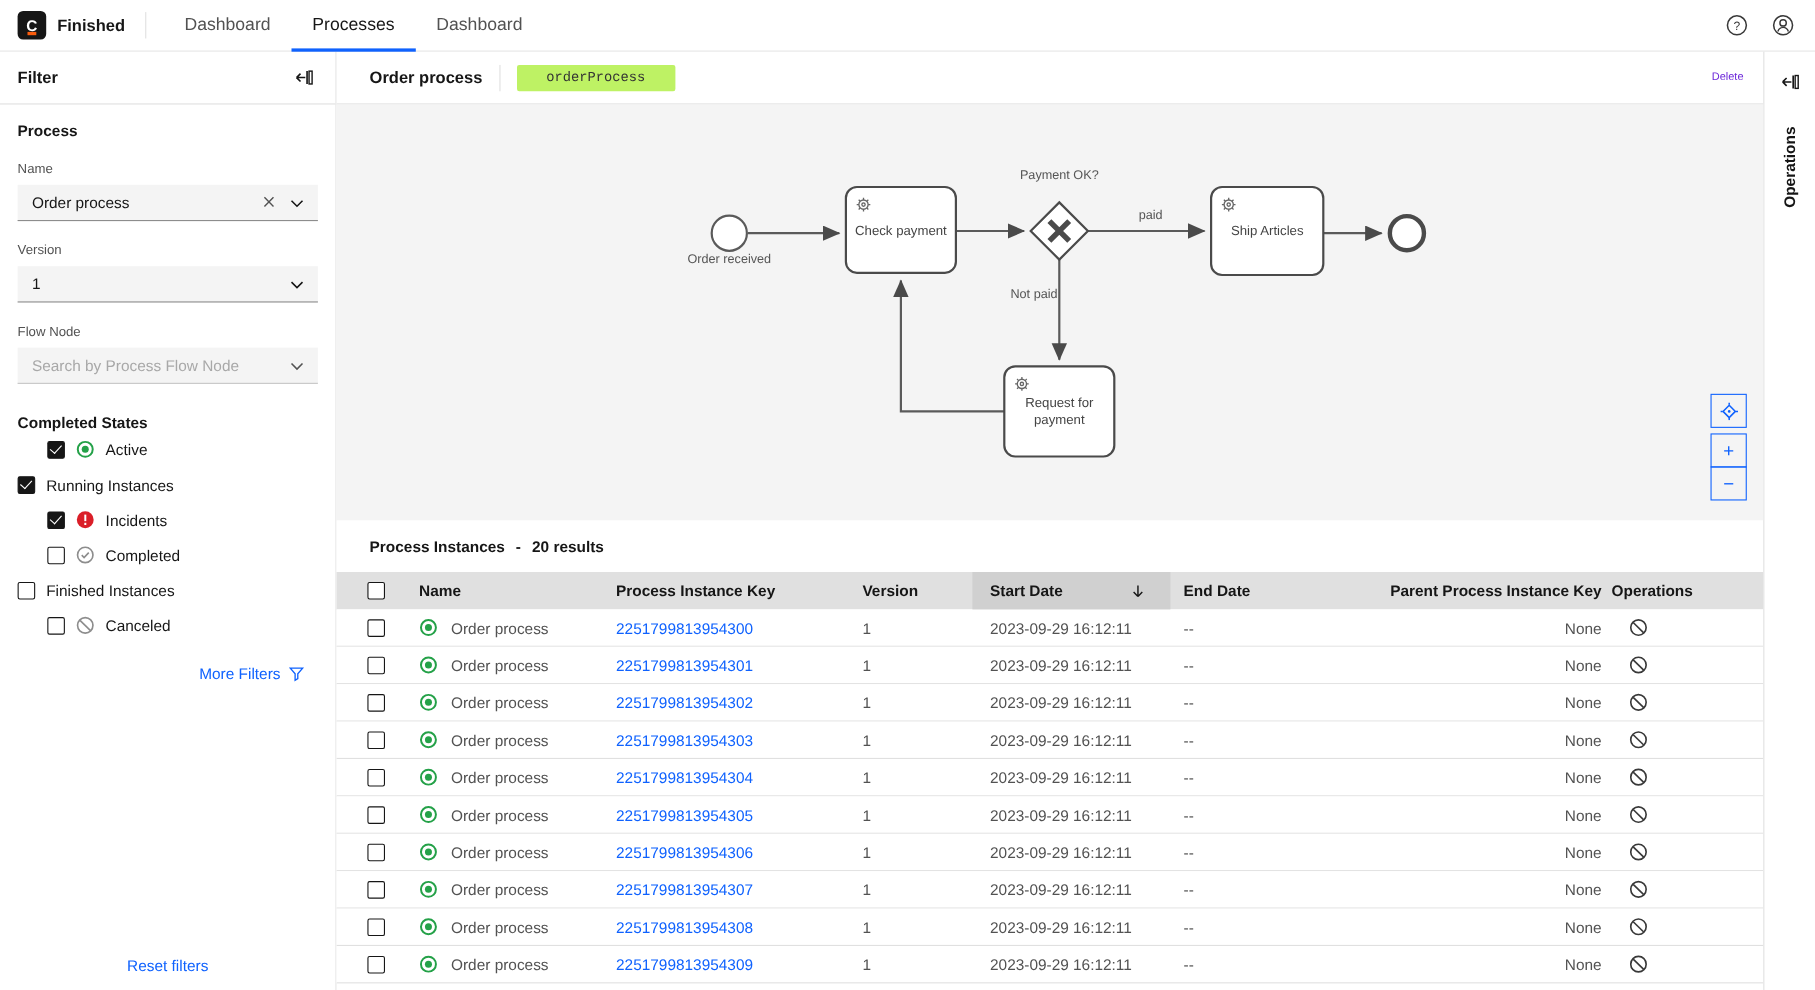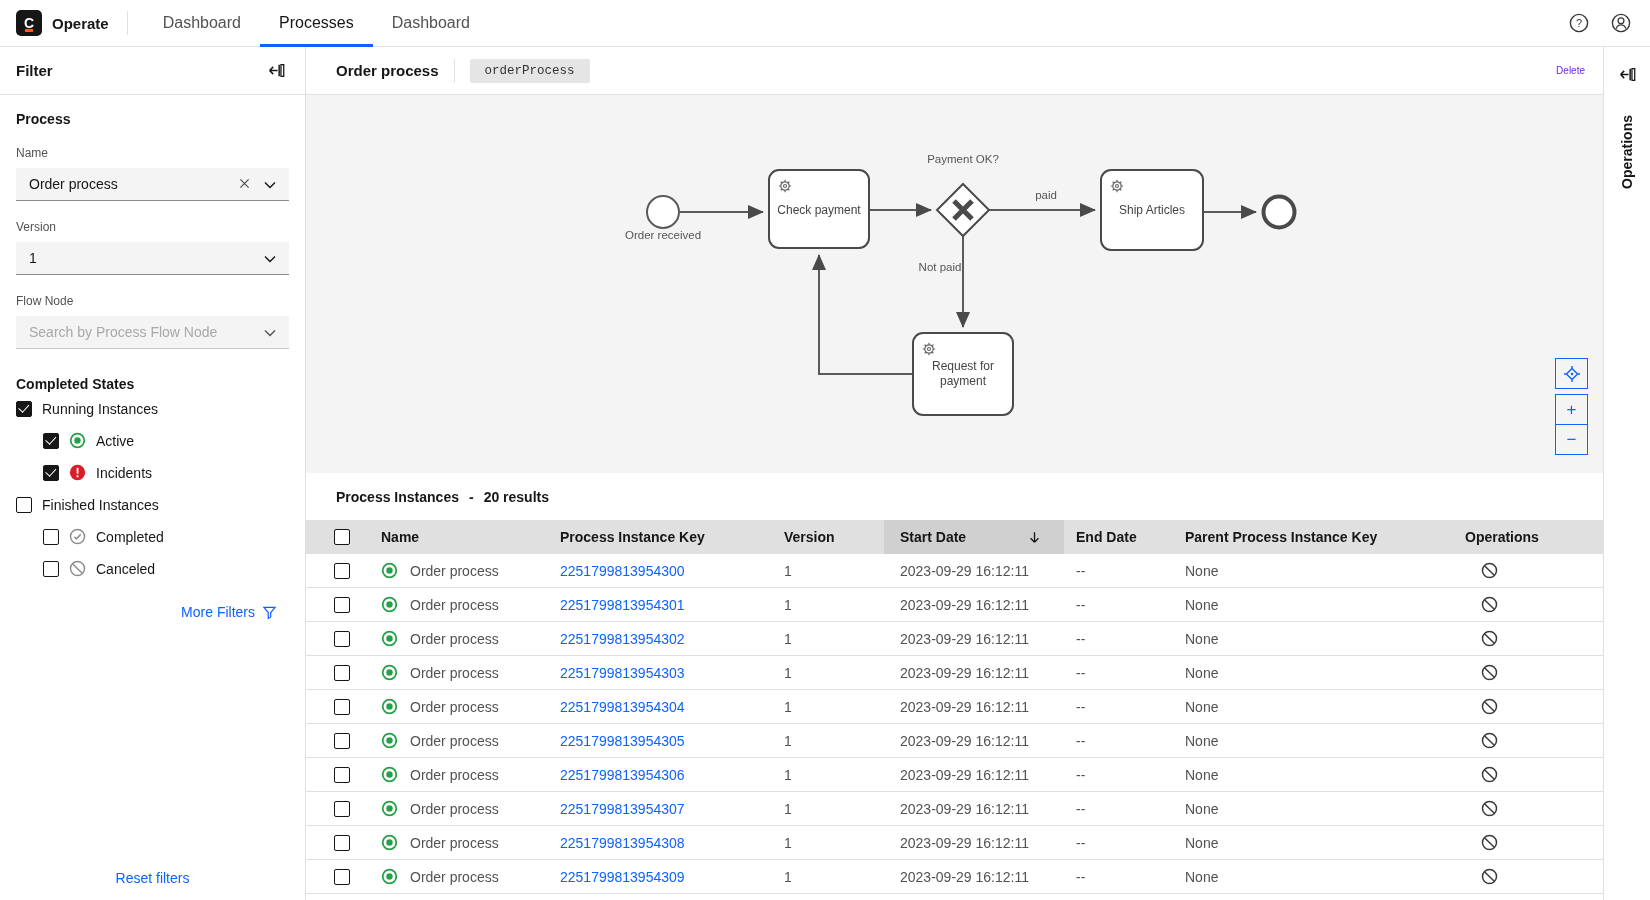--- a/index.html
+++ b/index.html
@@ -46,22 +46,22 @@
   .more-filters { display:flex; justify-content:flex-end; align-items:center; gap:7px; margin-top:20px;
     padding-right:12px; color:#0f62fe; font-size:14px; cursor:pointer; }
   .sidebar-footer { padding:0 0 14px; text-align:center; color:#0f62fe; font-size:14px; cursor:pointer; }
 
   
   .main { flex:1; min-width:0; display:flex; flex-direction:column; background:#fff; }
   .process-header { height:48px; min-height:48px; border-bottom:1px solid #e0e0e0; display:flex; align-items:center;
     padding:0 18px 0 30px; gap:15px; }
   .process-title { font-weight:700; font-size:15px; }
   .v-divider { width:1px; height:24px; background:#e0e0e0; }
-  .badge { font-family:"Liberation Mono","DejaVu Sans Mono",monospace; font-size:12.5px; background:#e5e5e5;
-    color:#333; padding:5px 15px; border-radius:2px; }
+  .badge { font-family:"Liberation Mono","DejaVu Sans Mono",monospace; font-size:12.5px; background:#bef264;
+    color:#333; padding:5px 27px; border-radius:2px; }
   .delete-btn { margin-left:auto; color:#6d28d9; font-size:10px; }
 
   .diagram { height:378px; min-height:378px; background:#f4f4f4; position:relative; }
   .bpmn { position:absolute; inset:0; width:100%; height:100%; }
   .bpmn text { font-family:"Liberation Sans",sans-serif; fill:#555; font-size:11.5px; }
   .bpmn text.task-label { fill:#444; font-size:12px; }
   .zoom-controls { position:absolute; right:15px; top:263px; width:33px; display:flex; flex-direction:column; }
   .zbtn { height:31px; border:1px solid #0f62fe; color:#0f62fe; display:flex; align-items:center; justify-content:center;
     font-size:17px; background:transparent; cursor:pointer; line-height:1; }
   .zbtn.reset { margin-bottom:5px; }
@@ -73,38 +73,38 @@
   
   .ihead { display:flex; height:34px; background:#e0e0e0; align-items:center; font-weight:700; font-size:14px; }
   .irow  { display:flex; height:34px; align-items:center; border-bottom:1px solid #e0e0e0; font-size:14px; background:#fff; color:#525252; }
   .col-sel { width:62px; display:flex; padding-left:28px; align-items:center; }
   .col-name { width:178px; display:flex; align-items:center; gap:12px; padding-left:13px; }
   .col-key { width:222px; padding-left:14px; }
   .col-version { width:116px; padding-left:16px; }
   .col-start { width:180px; padding-left:16px; display:flex; align-items:center; align-self:stretch; }
   .ihead .col-start { background:#d0d0d0; }
   .col-end { width:108px; padding-left:12px; }
-  .col-parent { width:284px; padding-left:13px; }
+  .col-parent { width:284px; padding-left:13px;text-align:right; }
   .col-ops { width:115px; padding-left:9px; display:flex; align-items:center; }
   .irow .col-ops { padding-left:25px; }
   .col-key a { color:#0f62fe; text-decoration:none;text-align:right; }
   .sort-arrow { margin-left:auto; margin-right:22px; display:flex; }
 
   
   .rail { width:47px; border-left:1px solid #e0e0e0; display:flex; flex-direction:column; align-items:center; padding-top:14px; background:#fff; }
   .rail-label { writing-mode:vertical-rl; transform:rotate(180deg); font-weight:700; font-size:14px; margin-top:28px; }
 </style>
 </head>
 <body>
 
 <header class="navbar">
   <div class="logo">
       <span>C</span>
     </div>
-  <div class="brand">Operate</div>
+  <div class="brand">Finished</div>
   <div class="nav-divider"></div>
   <nav class="nav-tabs">
     <div class="nav-tab">Dashboard</div>
     <div class="nav-tab active">Processes</div>
     <div class="nav-tab">Dashboard</div>
   </nav>
   <div class="nav-right">
     <div class="icon-btn">
       <svg width="22" height="22" viewBox="0 0 22 22">
           <circle cx="11" cy="11" r="8.6" stroke="#393939" stroke-width="1.4" fill="none"></circle>
@@ -166,58 +166,58 @@
         <span class="grow placeholder">Search by Process Flow Node</span>
         <span>
           <svg width="12" height="8" viewBox="0 0 12 8">
               <path d="M1 1.5l5 5 5-5" stroke="#525252" stroke-width="1.4" fill="none"></path>
             </svg>
         </span>
       </div>
 
       <div class="section-title states-title">Completed States</div>
 
-      <div class="state-row lvl0">
-        <span class="checkbox checked"></span>
-        <span>Running Instances</span>
-      </div>
       <div class="state-row lvl1">
         <span class="checkbox checked"></span>
         <span style="display:flex">
           <svg width="17" height="17" viewBox="0 0 16 16">
               <circle cx="8" cy="8" r="6.4" stroke="#24a148" stroke-width="1.7" fill="none"></circle>
               <circle cx="8" cy="8" r="3" fill="#24a148"></circle>
             </svg>
         </span>
         <span>Active</span>
+      </div>
+      <div class="state-row lvl0">
+        <span class="checkbox checked"></span>
+        <span>Running Instances</span>
       </div>
       <div class="state-row lvl1">
         <span class="checkbox checked"></span>
         <span style="display:flex">
           <svg width="17" height="17" viewBox="0 0 16 16">
               <circle cx="8" cy="8" r="7.2" fill="#da1e28"></circle>
               <rect x="7.2" y="3.6" width="1.7" height="5.6" fill="#fff"></rect>
               <rect x="7.2" y="10.6" width="1.7" height="1.9" fill="#fff"></rect>
             </svg>
         </span>
         <span>Incidents</span>
       </div>
-      <div class="state-row lvl0">
-        <span class="checkbox"></span>
-        <span>Finished Instances</span>
-      </div>
       <div class="state-row lvl1">
         <span class="checkbox"></span>
         <span style="display:flex">
           <svg width="17" height="17" viewBox="0 0 16 16">
               <circle cx="8" cy="8" r="6.6" stroke="#8d8d8d" stroke-width="1.4" fill="none"></circle>
               <path d="M5 8.2l2 2 4-4.2" stroke="#8d8d8d" stroke-width="1.4" fill="none"></path>
             </svg>
         </span>
         <span>Completed</span>
+      </div>
+      <div class="state-row lvl0">
+        <span class="checkbox"></span>
+        <span>Finished Instances</span>
       </div>
       <div class="state-row lvl1">
         <span class="checkbox"></span>
         <span style="display:flex">
           <svg width="17" height="17" viewBox="0 0 16 16">
               <circle cx="8" cy="8" r="6.6" stroke="#8d8d8d" stroke-width="1.4" fill="none"></circle>
               <path d="M3.5 3.7l9 8.8" stroke="#8d8d8d" stroke-width="1.4"></path>
             </svg>
         </span>
         <span>Canceled</span>

